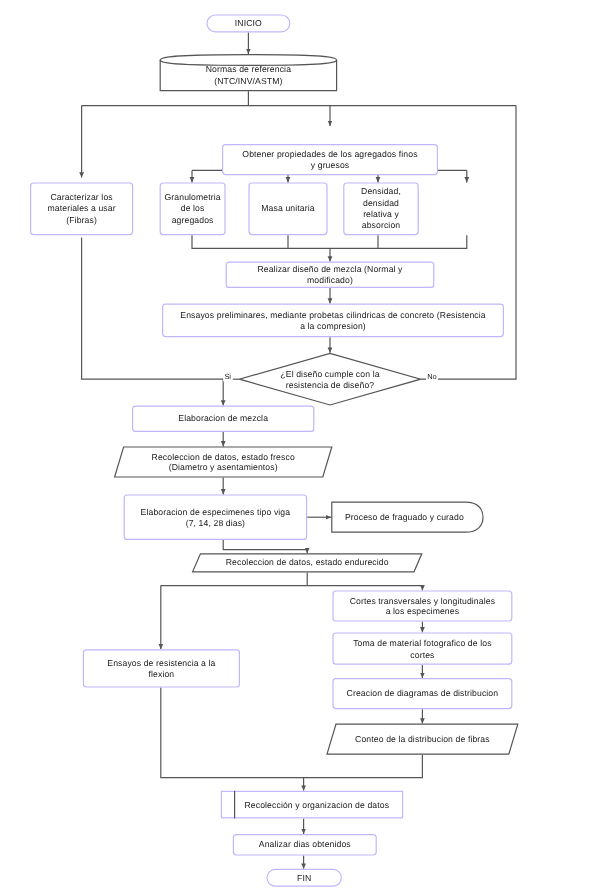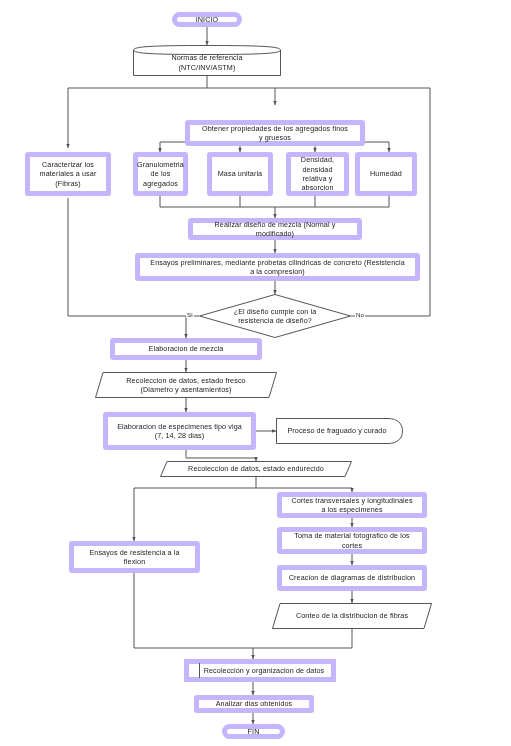--- a/index.html
+++ b/index.html
@@ -31,21 +31,21 @@
     position: absolute;
     box-sizing: border-box;
     display: flex;
     align-items: center;
     justify-content: center;
     text-align: center;
     color: #1a1a1a;
     font-size: 7.2px;
     line-height: 9.4px;
     background: #ffffff;
-    border: 5px solid #c4b5fd;
+    border: 1px solid #c4b5fd;
     padding: 1px 3px;
     letter-spacing: 0.1px;
   }
   .node.proc {
     border-radius: 3px;
   }
   .node.term {
     border-radius: 999px;
   }
   .node.pre {
@@ -215,23 +215,20 @@
 
   <div class="node proc" style="left:286px; top:152px; width:63px; height:44px;">
     <div>
       <div>Densidad,</div>
       <div>densidad</div>
       <div>relativa y</div>
       <div>absorcion</div>
     </div>
   </div>
 
-  <div class="node proc" style="left:355px; top:152px; width:62px; height:44px;">
-    <div>Humedad</div>
-  </div>
 
   <div class="node proc" style="left:188px; top:218px; width:174px; height:22px;">
     <div>
       <div>Realizar diseño de mezcla (Normal y</div>
       <div>modificado)</div>
     </div>
   </div>
 
   <div class="node proc" style="left:135px; top:253px; width:285px; height:28px;">
     <div>

